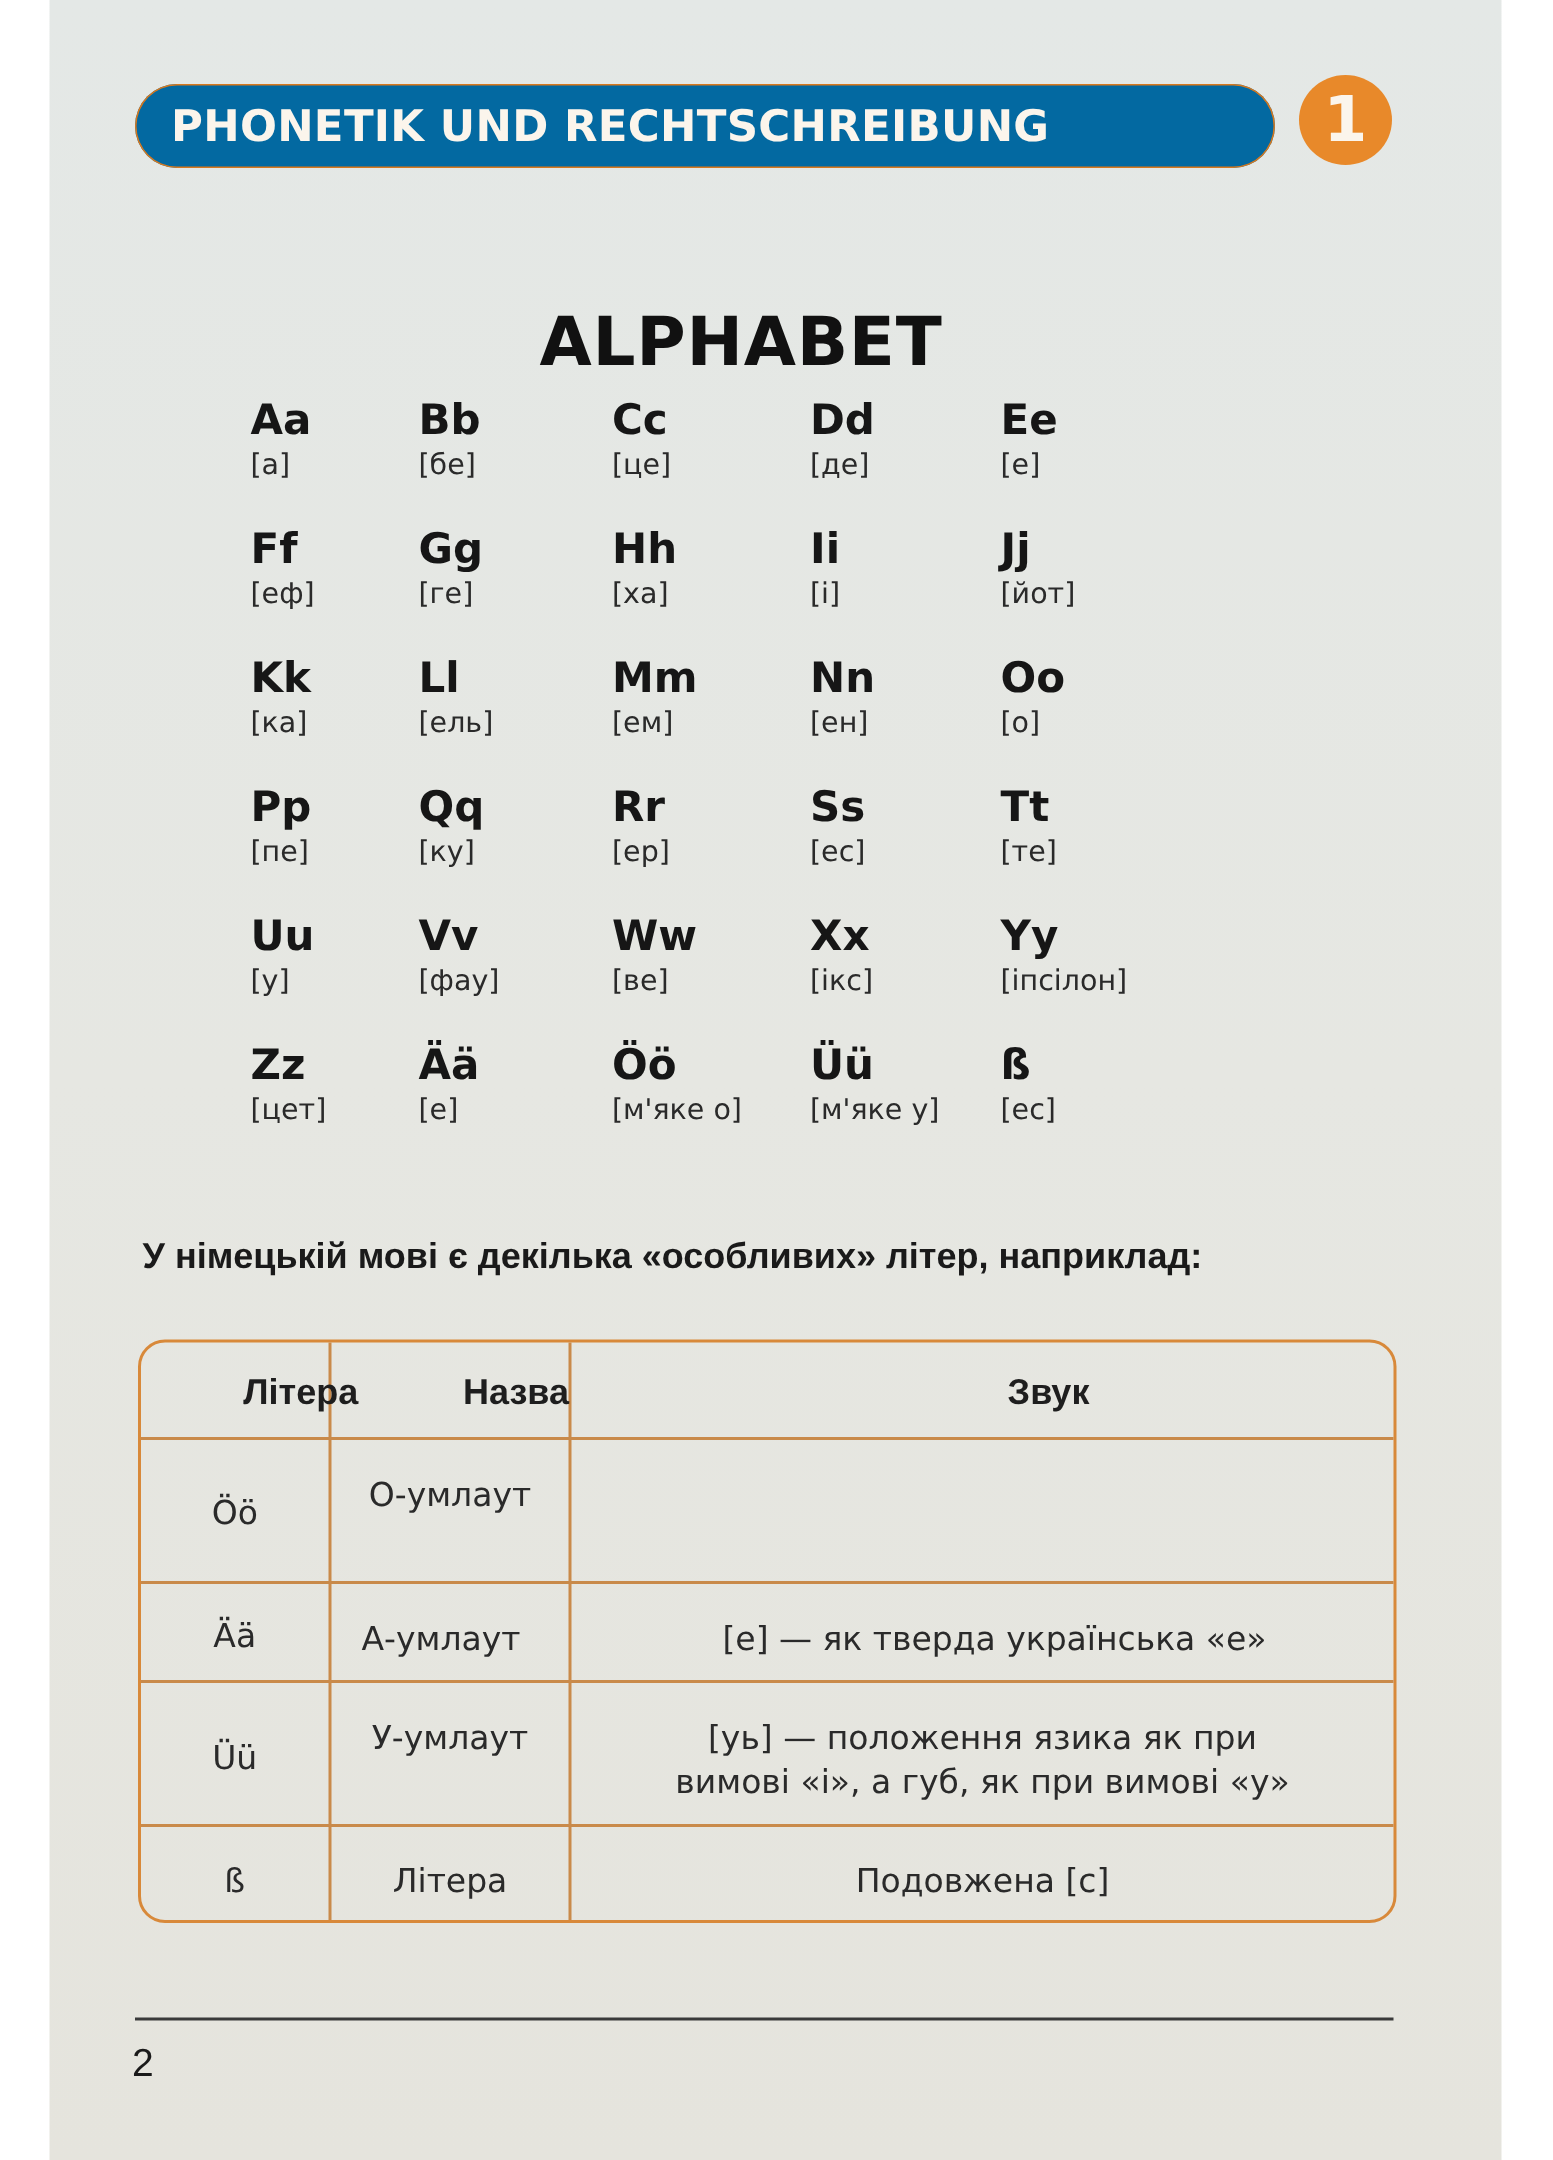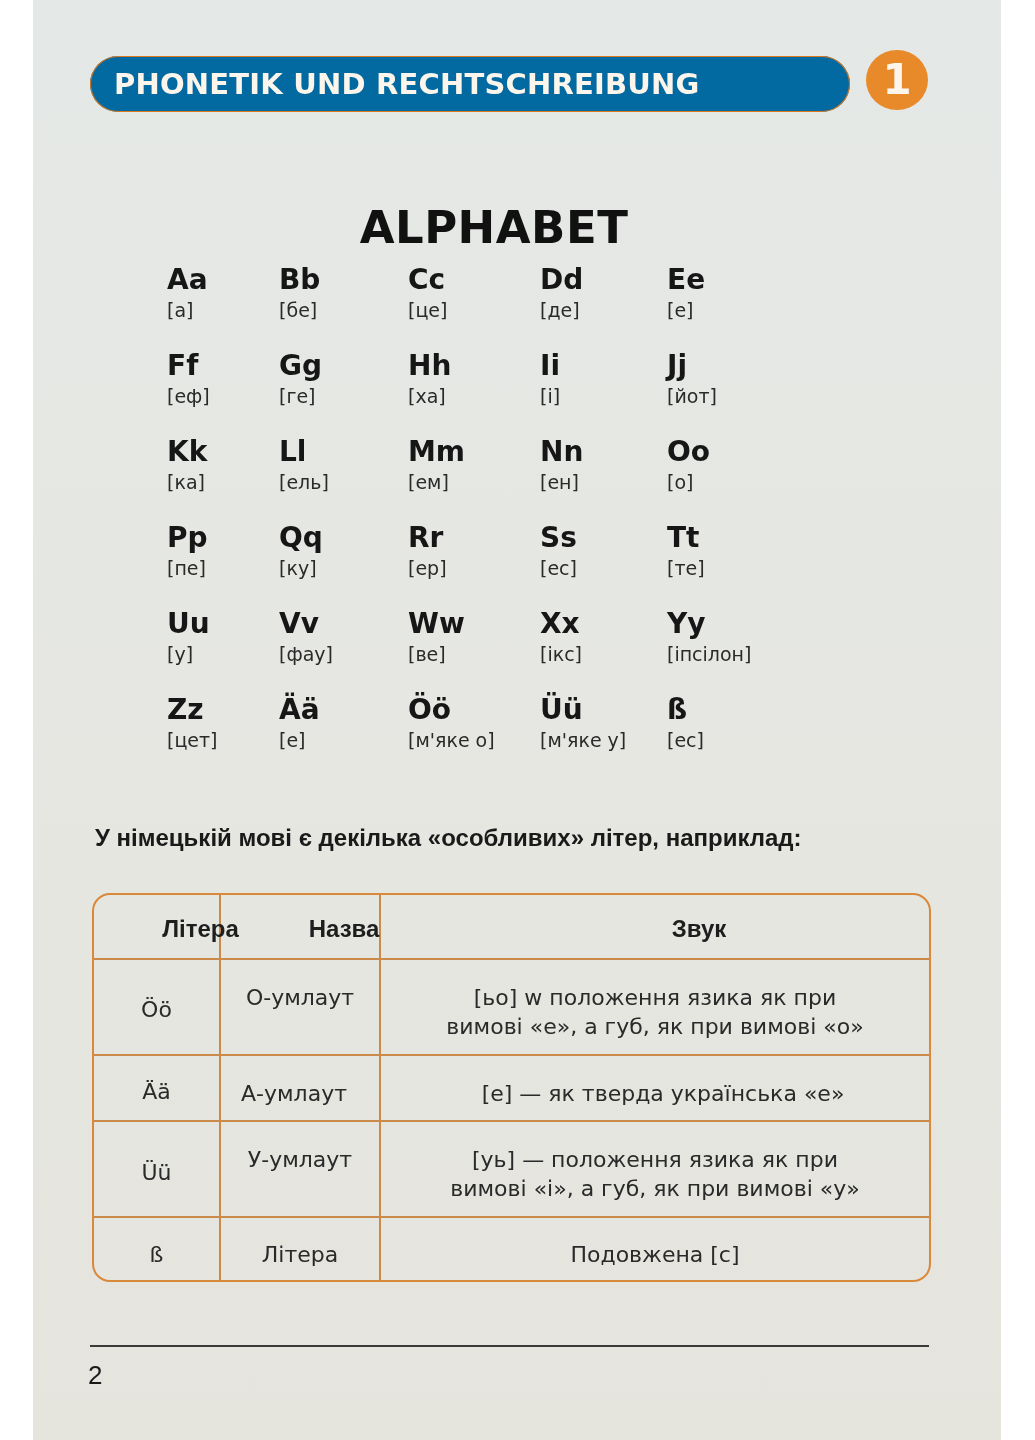--- a/index.html
+++ b/index.html
@@ -180,24 +180,20 @@
   <div class="hline" style="top:159px"></div>
   <div class="hline" style="top:225px"></div>
   <div class="hline" style="top:321px"></div>
 
   <div class="tcell thead" style="left:0;width:125px;top:20px">Літера</div>
   <div class="tcell thead" style="left:127px;width:158px;top:20px">Назва</div>
   <div class="tcell thead" style="left:287px;width:548px;top:20px">Звук</div>
 
   <div class="tcell" style="left:0;width:125px;top:102px">Öö</div>
   <div class="tcell" style="left:127px;width:158px;top:90px">О-умлаут</div>
-  <div class="tcell" style="left:287px;width:548px;top:90px">
-    <div>[ьо] w положення язика як при</div>
-    <div style="margin-top:4px">вимові «е», а губ, як при вимові «о»</div>
-  </div>
 
   <div class="tcell" style="left:0;width:125px;top:184px">Ää</div>
   <div class="tcell" style="left:127px;width:146px;top:186px">А-умлаут</div>
   <div class="tcell" style="left:287px;width:564px;top:186px">[е] — як тверда українська «е»</div>
 
   <div class="tcell" style="left:0;width:125px;top:265px">Üü</div>
   <div class="tcell" style="left:127px;width:158px;top:252px">У-умлаут</div>
   <div class="tcell" style="left:287px;width:548px;top:252px">
     <div>[уь] — положення язика як при</div>
     <div style="margin-top:4px">вимові «і», а губ, як при вимові «у»</div>

